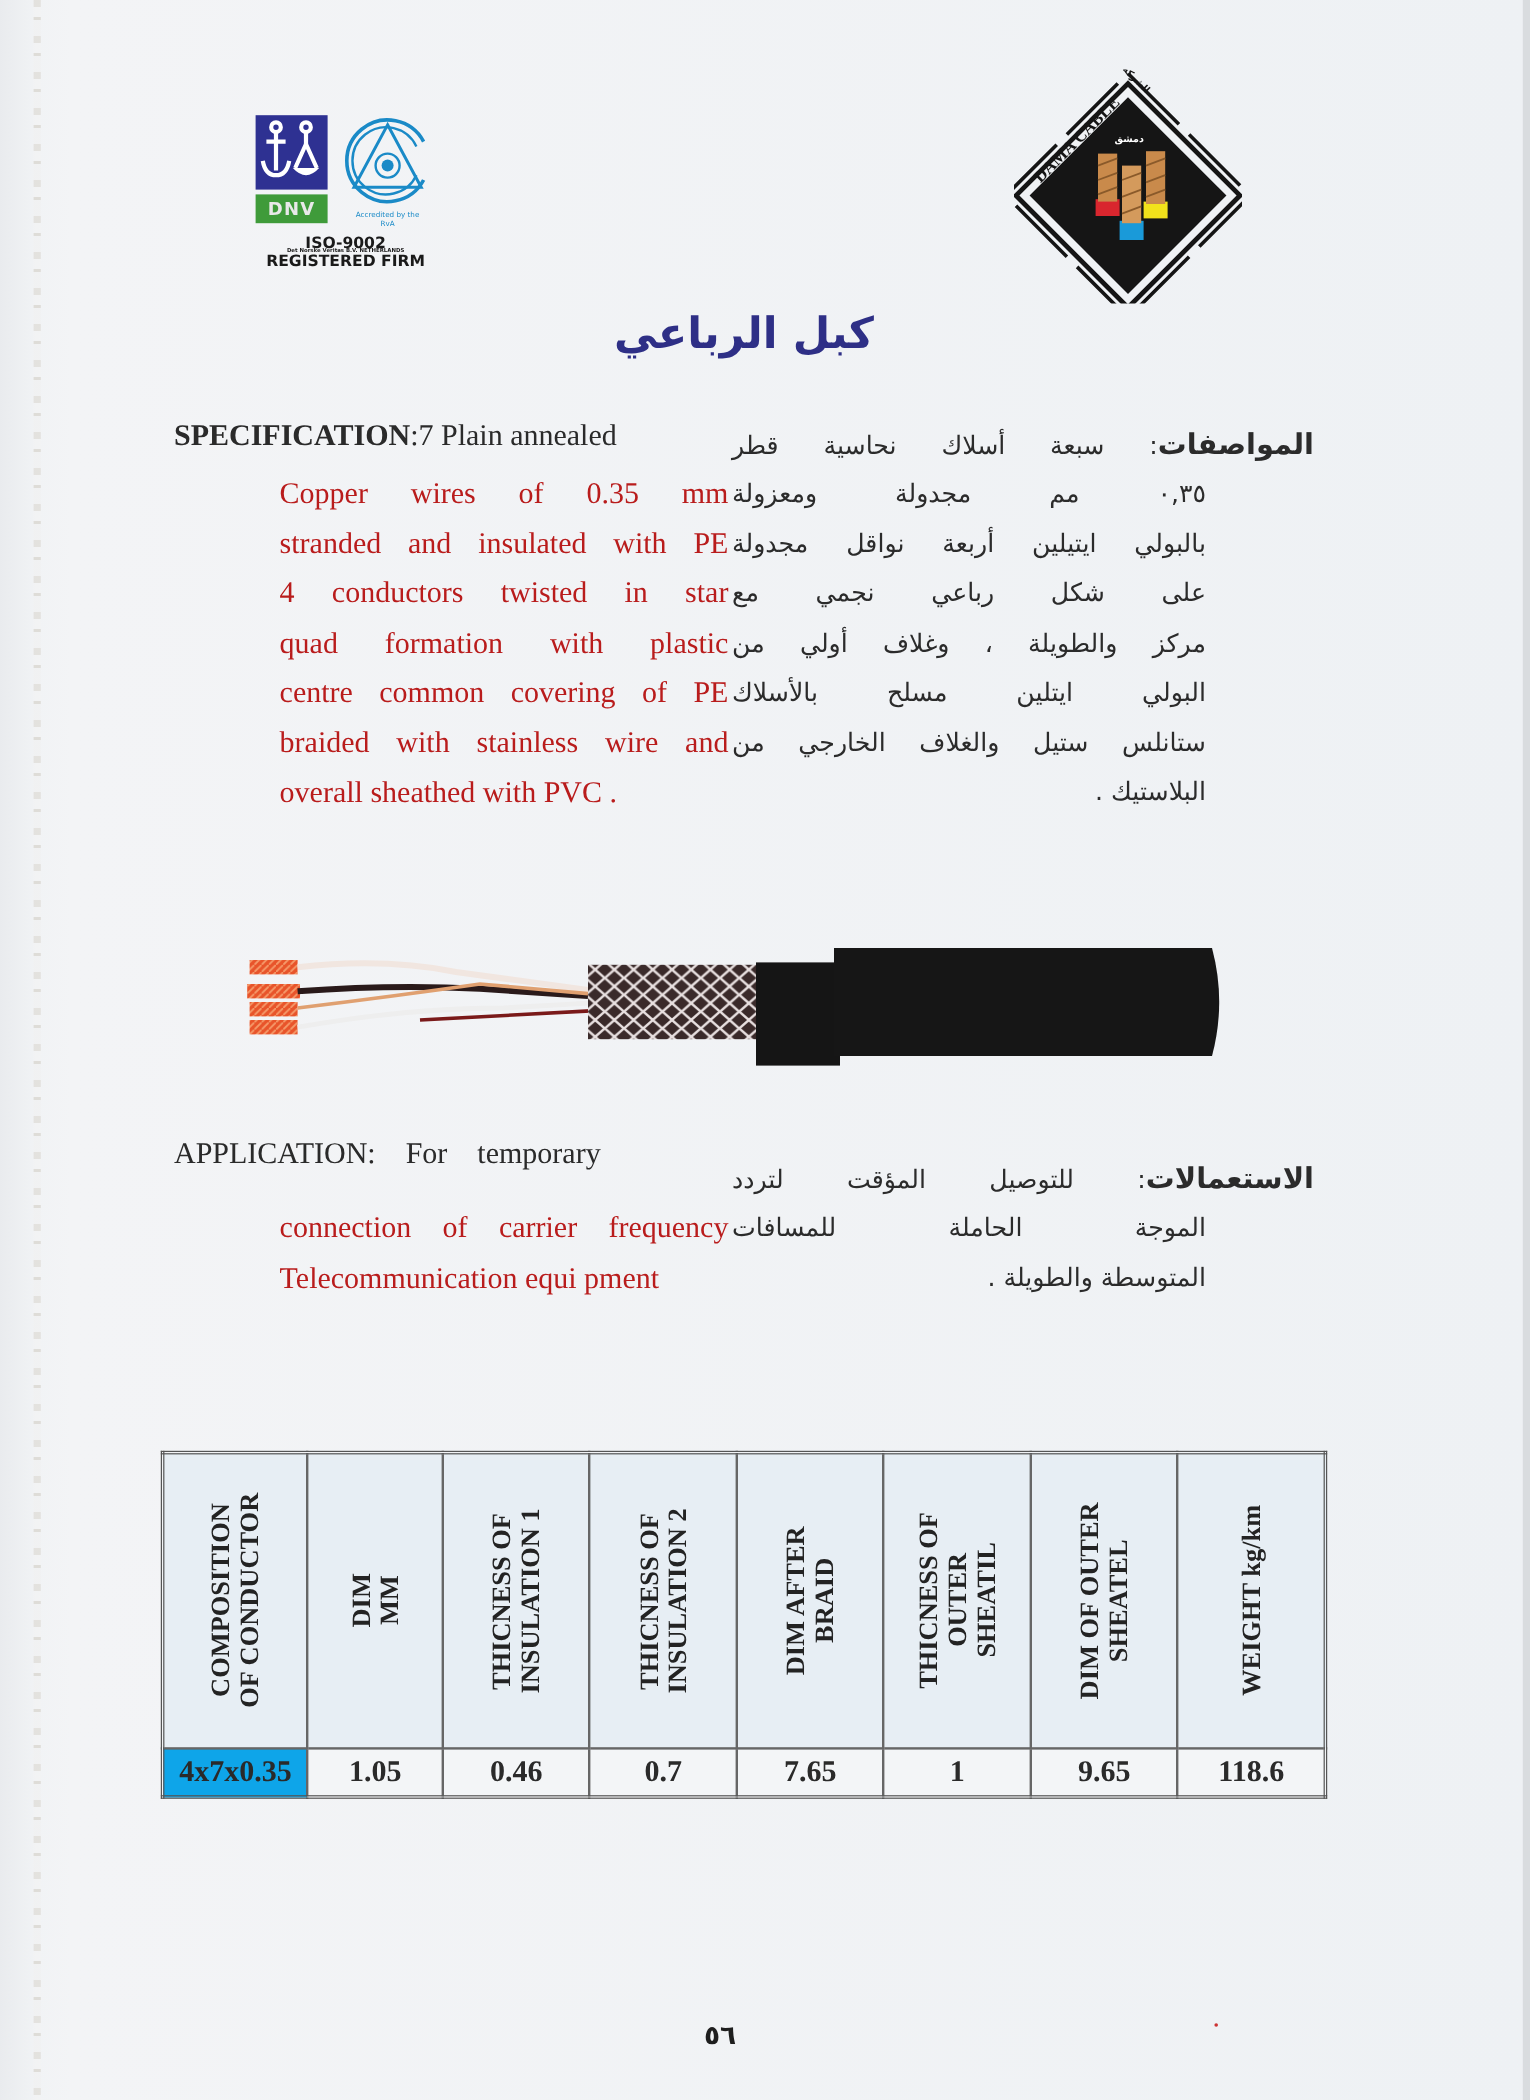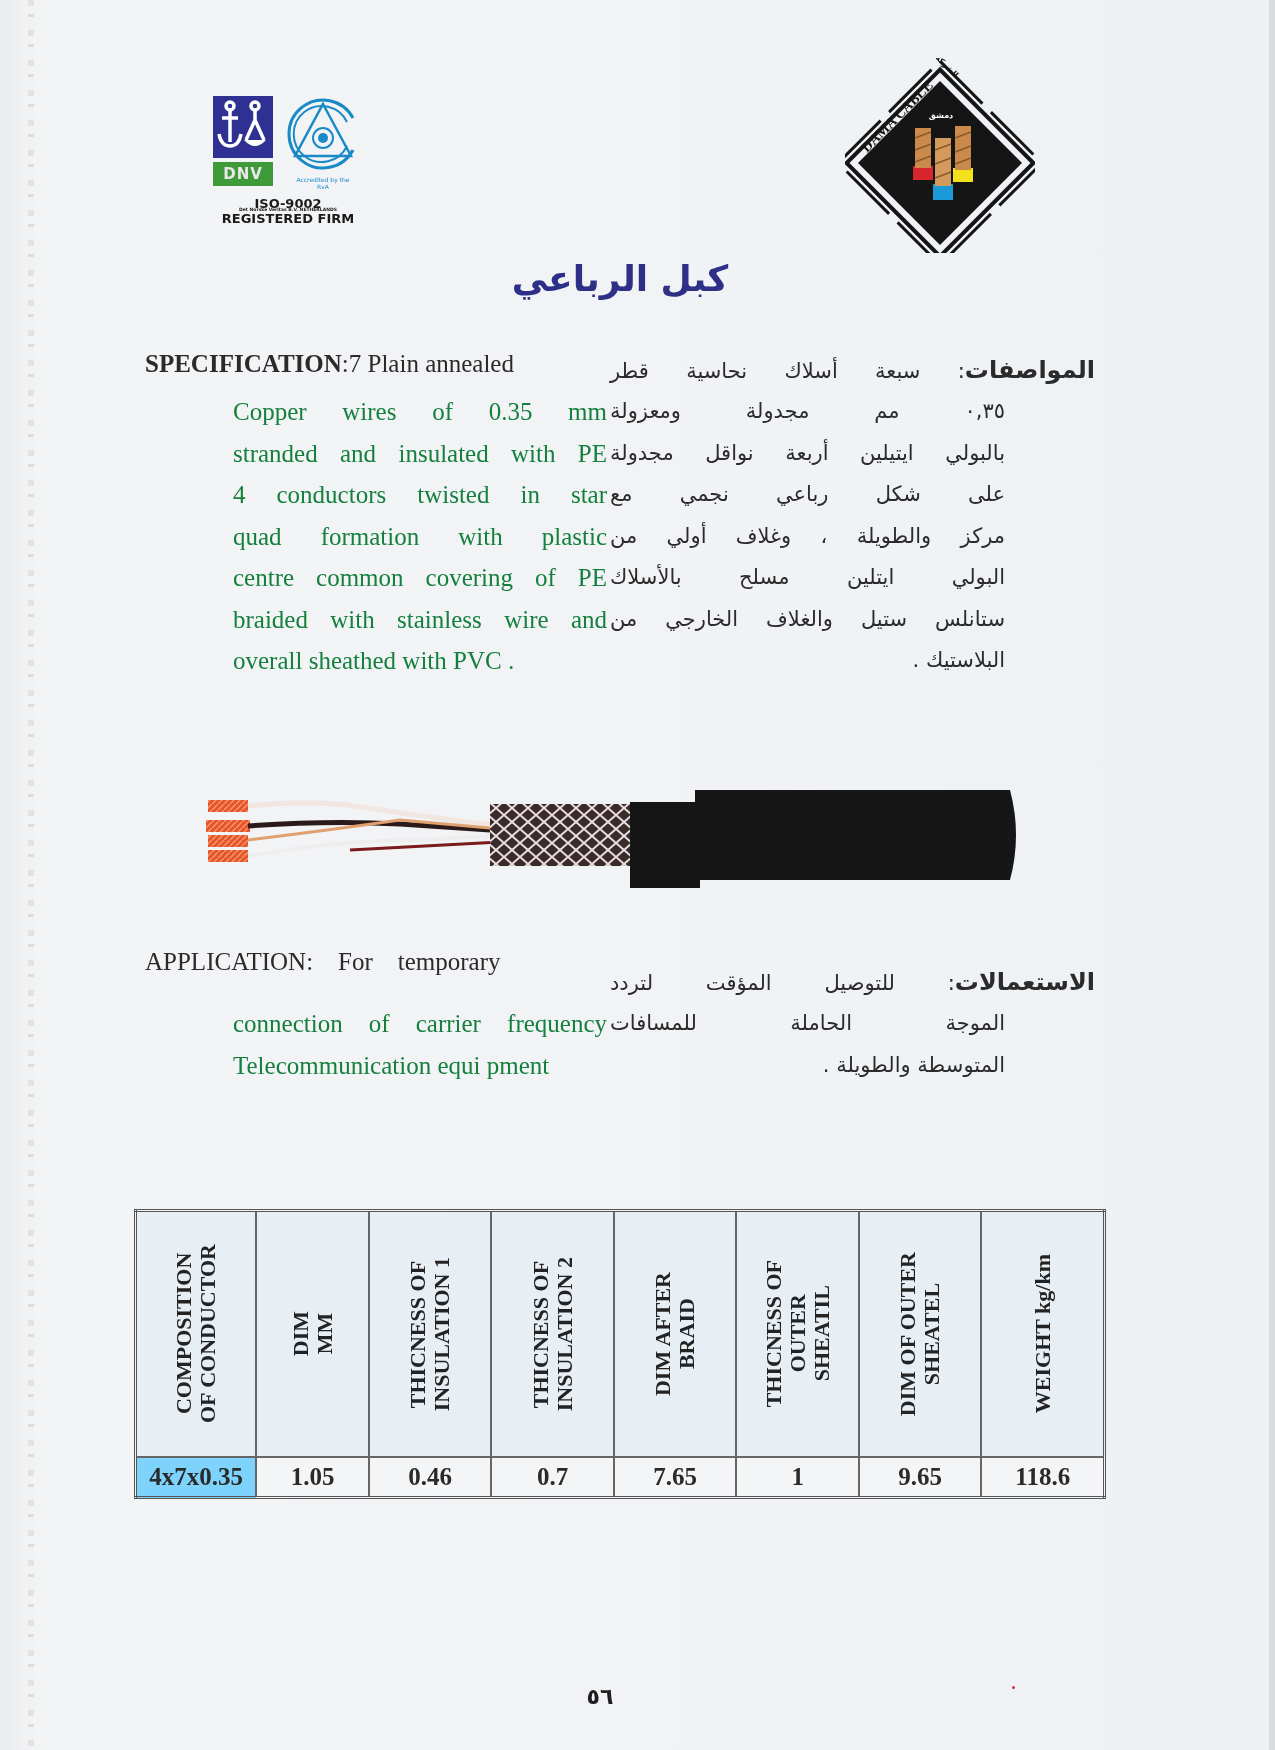--- a/index.html
+++ b/index.html
@@ -26,21 +26,21 @@
        font-size:4.5px;font-weight:bold;color:#1a1a1a;text-align:center;}
 
   
   .dama{position:absolute;left:845px;top:58px;width:190px;height:195px;}
 
   
   .title{position:absolute;left:470px;top:258px;width:300px;text-align:center;
          font-family:"DejaVu Sans",sans-serif;font-weight:bold;font-size:36px;color:#2e2f86;direction:rtl;}
 
   
-  .en{position:absolute;font-size:25px;line-height:41.5px;color:#15803d;text-align:justify;}
+  .en{position:absolute;font-size:25px;line-height:41.5px;color:#b91c1c;text-align:justify;}
   .en-head{font-weight:bold;}
   .spec-en-first{position:absolute;left:145px;top:350px;width:462px;font-size:25px;white-space:nowrap;}
   .spec-en-body{left:233px;top:391px;width:374px;}
   .app-en-first{position:absolute;left:145px;top:948px;width:462px;font-size:25px;white-space:nowrap;}
   .app-en-body{left:233px;top:1003px;width:374px;}
   .en-line{display:block;text-align:justify;text-align-last:justify;height:41.5px;}
   .en-line.last{text-align-last:left;}
 
   
   .ar{position:absolute;direction:rtl;font-family:"DejaVu Sans",sans-serif;font-size:21px;
@@ -55,21 +55,21 @@
 
   
   .cable{position:absolute;left:200px;top:780px;width:820px;height:110px;}
 
   
   .tbl{position:absolute;left:134px;top:1209px;width:972px;border-collapse:collapse;
        border:3px double #555;}
   .tbl th,.tbl td{border:2px solid #666;padding:0;}
   .tbl th{height:244px;background:#e7eef4;vertical-align:middle;}
   .tbl td{height:38px;text-align:center;font-size:25px;color:#2a2a2a;background:#f3f5f7;font-weight:bold;}
-  .tbl td.first{font-weight:bold;background:#7dd3fc;}
+  .tbl td.first{font-weight:bold;background:#0ea5e9;}
   .vhead{writing-mode:vertical-rl;transform:rotate(180deg);font-weight:bold;font-size:22px;
          line-height:24px;color:#232323;text-align:center;white-space:pre-line;margin:auto;}
 
   .pagenum{position:absolute;left:570px;top:1665px;width:60px;text-align:center;
            font-family:"DejaVu Sans",sans-serif;font-weight:bold;font-size:22px;color:#1e1e1e;margin-top:19px;}
   .speck{position:absolute;width:3px;height:3px;border-radius:50%;background:#c33;}
 </style>
 </head>
 <body>
 

